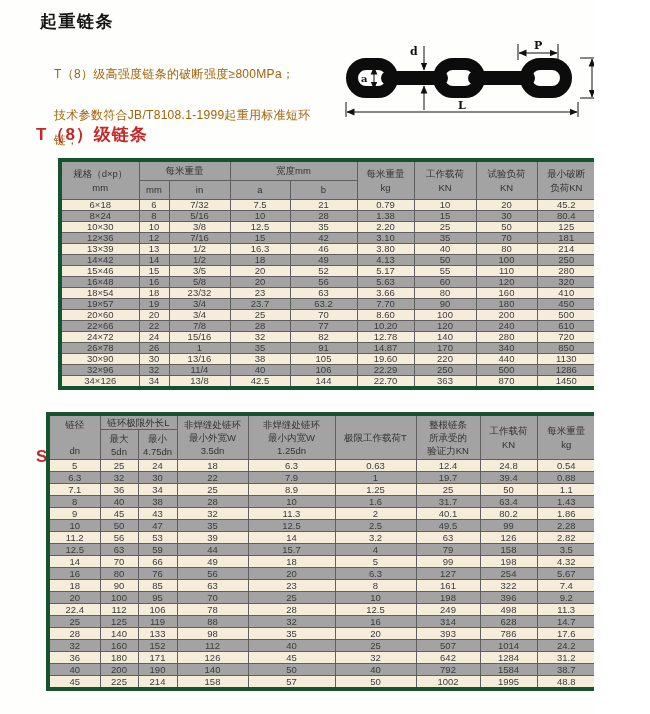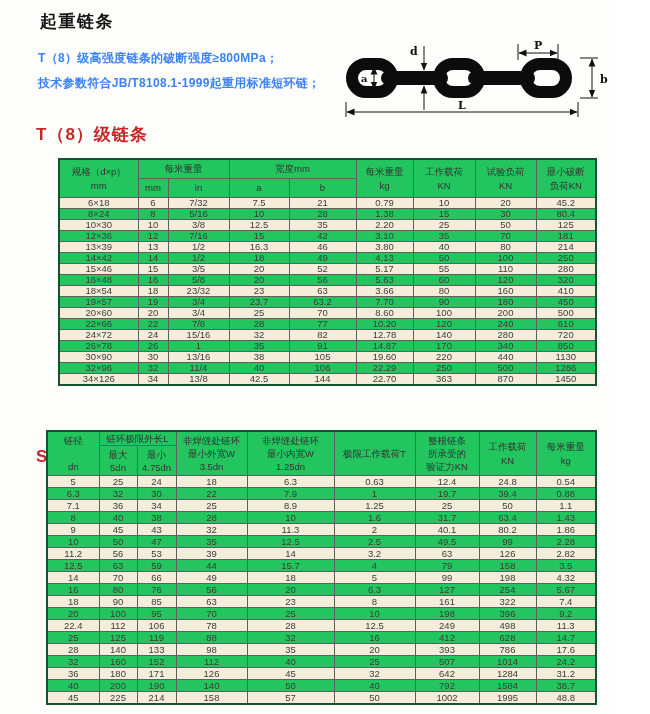--- a/index.html
+++ b/index.html
@@ -1,45 +1,45 @@
 <!DOCTYPE html>
 <html><head>
 <meta charset="utf-8">
 <style>
   html,body{margin:0;padding:0;background:#fff;}
   .page{
     position:relative;width:594px;height:714px;background:#fefefd;overflow:hidden;
-    font-family:"Liberation Sans","DejaVu Sans",sans-serif;color:#222;padding-left:20px;
+    font-family:"Liberation Sans","DejaVu Sans",sans-serif;color:#222;
   }
   .page-title{
     position:absolute;left:40px;top:10px;margin:0;
     font-size:17px;font-weight:bold;color:#141414;letter-spacing:1.5px;
   }
   .intro{position:absolute;left:38px;top:46px;width:310px;}
-  .intro p{margin:0;font-size:12px;line-height:25px;color:#3b82f6;letter-spacing:.3px;font-weight:bold;}
+  .intro p{margin:16px;font-size:12px;line-height:25px;color:#a16207;letter-spacing:.3px;}
   .diagram{position:absolute;left:336px;top:40px;width:306px;height:80px;}
   .sec-heading{
     position:absolute;margin:0;font-size:17px;font-weight:bold;
     color:#c52626;letter-spacing:1px;
   }
   #t8-heading{left:36px;top:123px;}
   #s6-heading{left:36px;top:406px;margin-top:39px;}
   table.spec{
     position:absolute;border-collapse:collapse;table-layout:fixed;
-    text-align:center;color:#3c3c3c;background:#22c55e;
-    border:2px solid #14532d;
+    text-align:center;color:#3c3c3c;background:#a3a3a3;
+    border:4px solid #14532d;
   }
   table.spec th,table.spec td{border:1px solid #5f5f5f;padding:0 2px;}
   table.spec th{font-weight:normal;font-size:9.5px;line-height:1.4;color:#333;}
   table.spec td{font-size:9.5px;}
   .pre{white-space:pre-line;}
   #t8-table{left:58px;top:158px;width:537px;}
   #t8-table thead tr th{height:18px;}
   #t8-table tbody td{height:10px;line-height:10px;}
-  #s6-table{left:46px;top:430px;width:549px;}
+  #s6-table{left:46px;top:412px;width:549px;}
   #s6-table thead tr.r1 th{height:13px;}
   #s6-table thead tr.r2 th{height:29px;}
   #s6-table tbody td{height:11px;line-height:11px;}
   table.spec tbody tr:nth-child(odd) td{background:#f5ecd9;}
   .dim-label{font-family:"DejaVu Serif","Liberation Serif",serif;font-weight:bold;fill:#101010;}
 </style>
 </head>
 <body>
 
 <div class="page">
@@ -509,21 +509,21 @@
           <td>498</td>
           <td>11.3</td>
         </tr>
         <tr>
           <td>25</td>
           <td>125</td>
           <td>119</td>
           <td>88</td>
           <td>32</td>
           <td>16</td>
-          <td>412</td>
+          <td>314</td>
           <td>628</td>
           <td>14.7</td>
         </tr>
         <tr>
           <td>28</td>
           <td>140</td>
           <td>133</td>
           <td>98</td>
           <td>35</td>
           <td>20</td>

